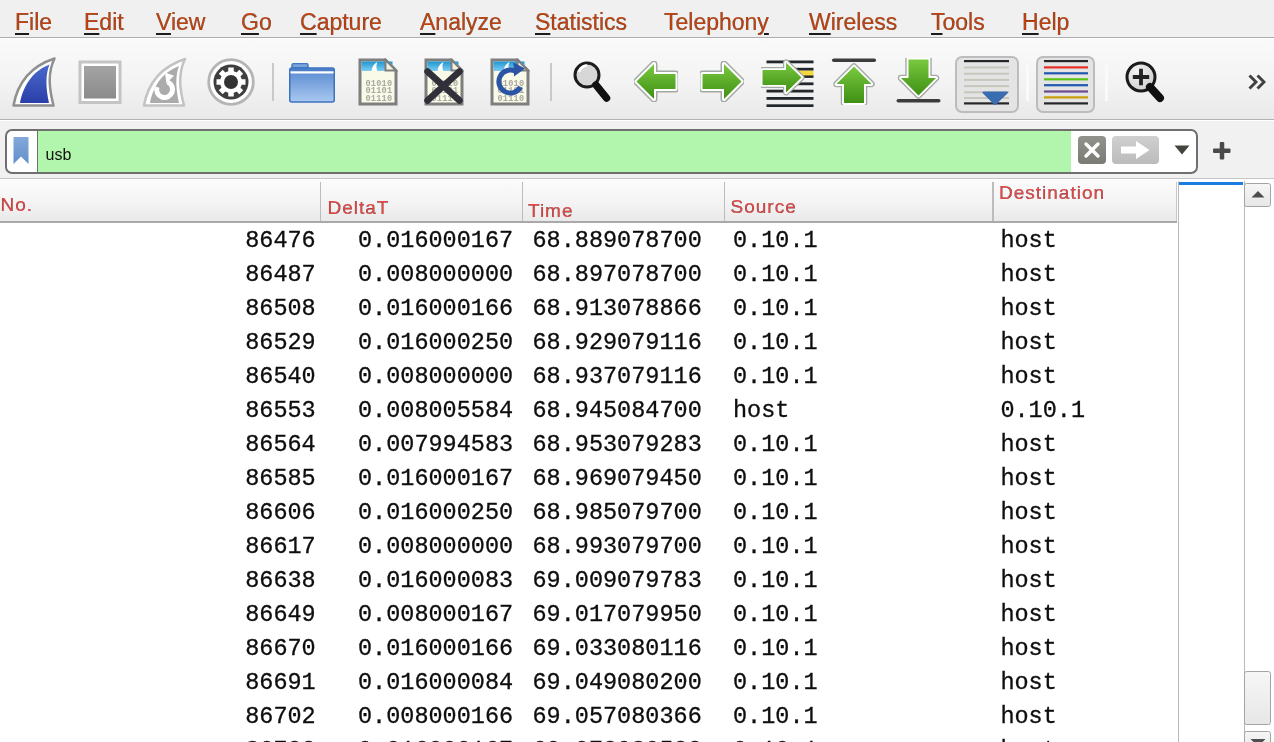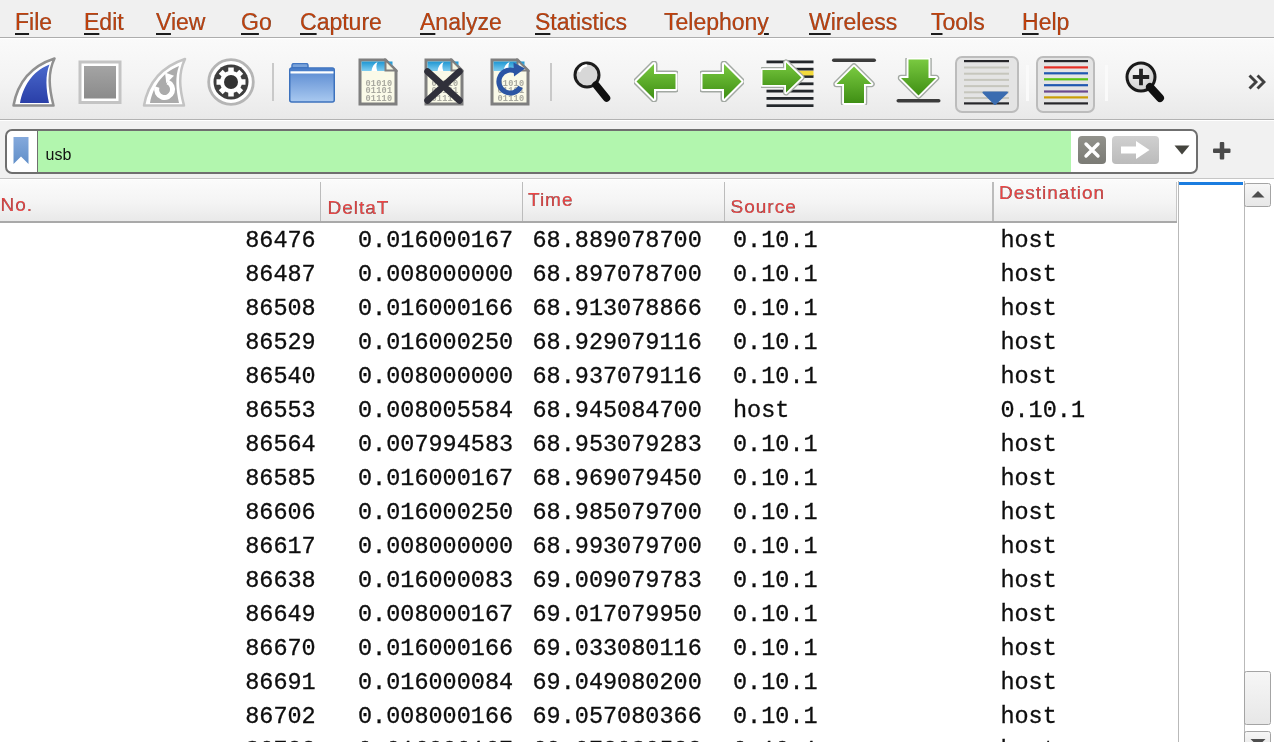--- a/index.html
+++ b/index.html
@@ -303,21 +303,21 @@
 </svg>
 
 <div id="phead"></div>
 <div class="hsep" style="left:319.5px;top:182px"></div>
 <div class="hsep" style="left:521.5px;top:182px"></div>
 <div class="hsep" style="left:723.5px;top:182px"></div>
 <div class="hsep" style="left:992px;top:182px"></div>
 <div class="hsep" style="left:1175.5px;top:182px;background:#c6c6c6"></div>
 <div class="hlab" style="left:0.5px;top:192.5px">No.</div>
 <div class="hlab" style="left:327.5px;top:196px">DeltaT</div>
-<div class="hlab" style="left:528px;top:188px">Time</div>
+<div class="hlab" style="left:528px;top:199px">Time</div>
 <div class="hlab" style="left:730.5px;top:195px">Source</div>
 <div class="hlab" style="left:999px;top:181px">Destination</div>
 
 <div class="mono" style="left:0;width:315.7px;text-align:right">86476
 86487
 86508
 86529
 86540
 86553
 86564

